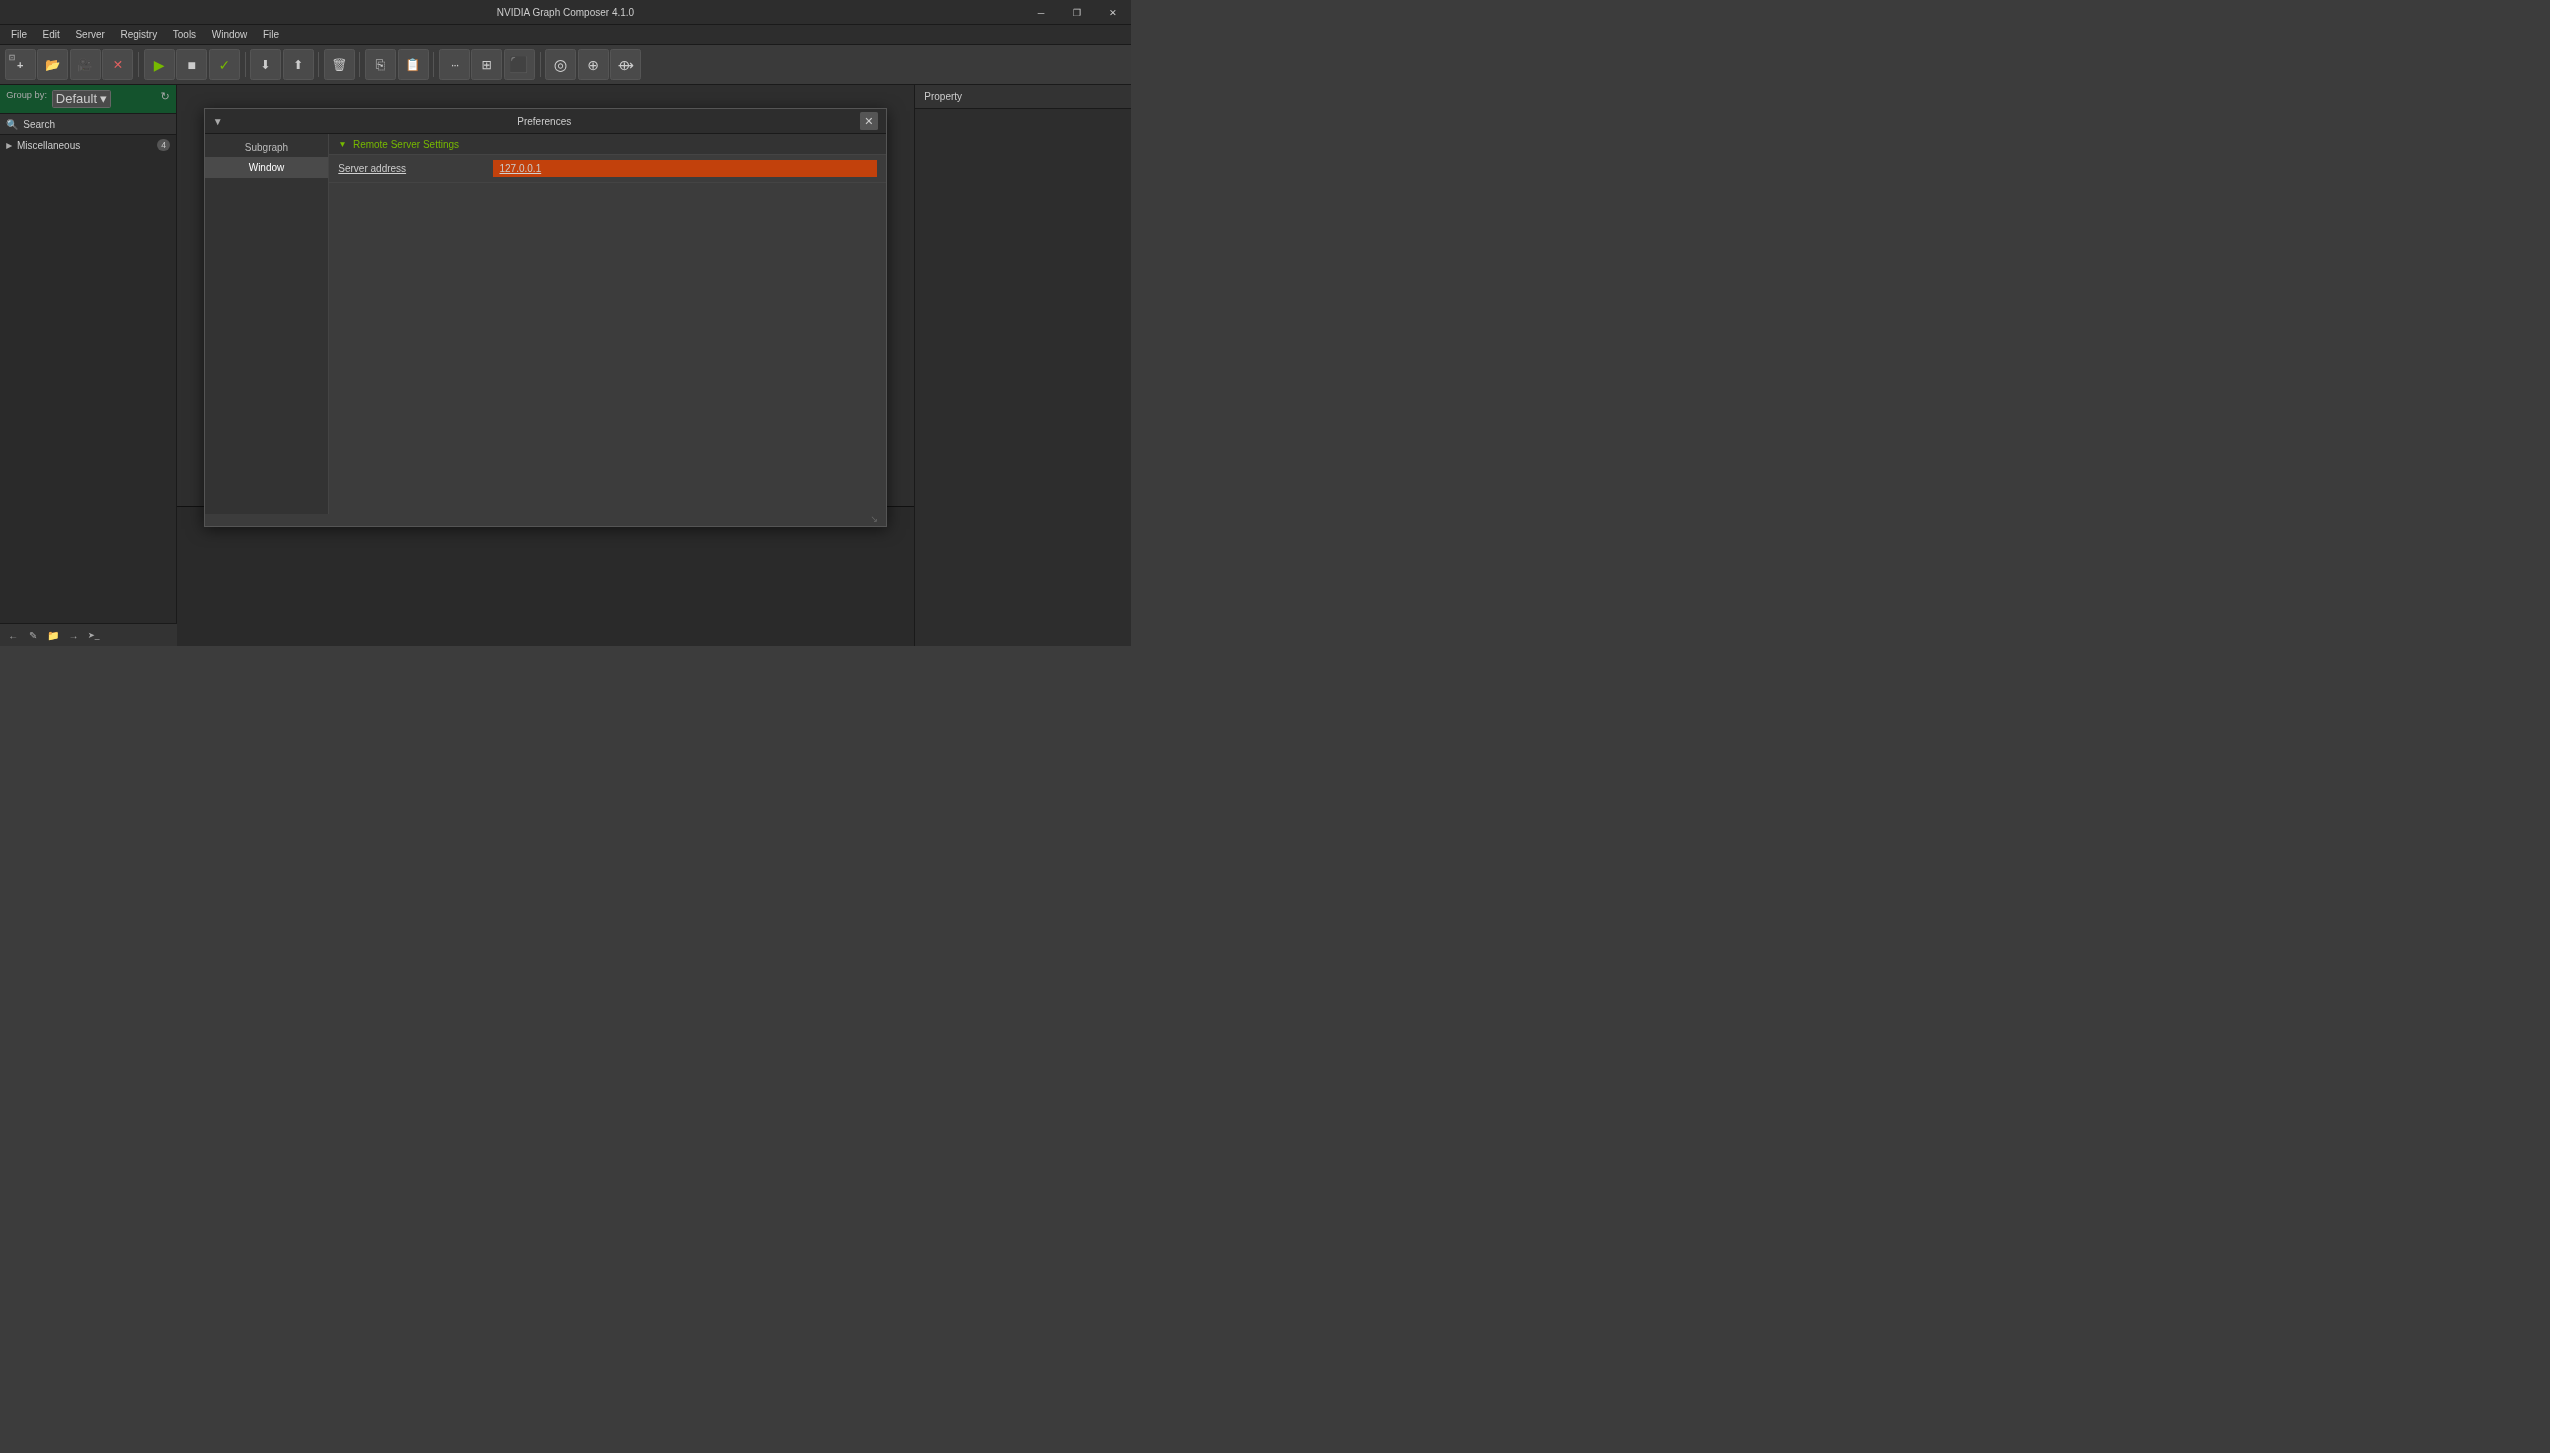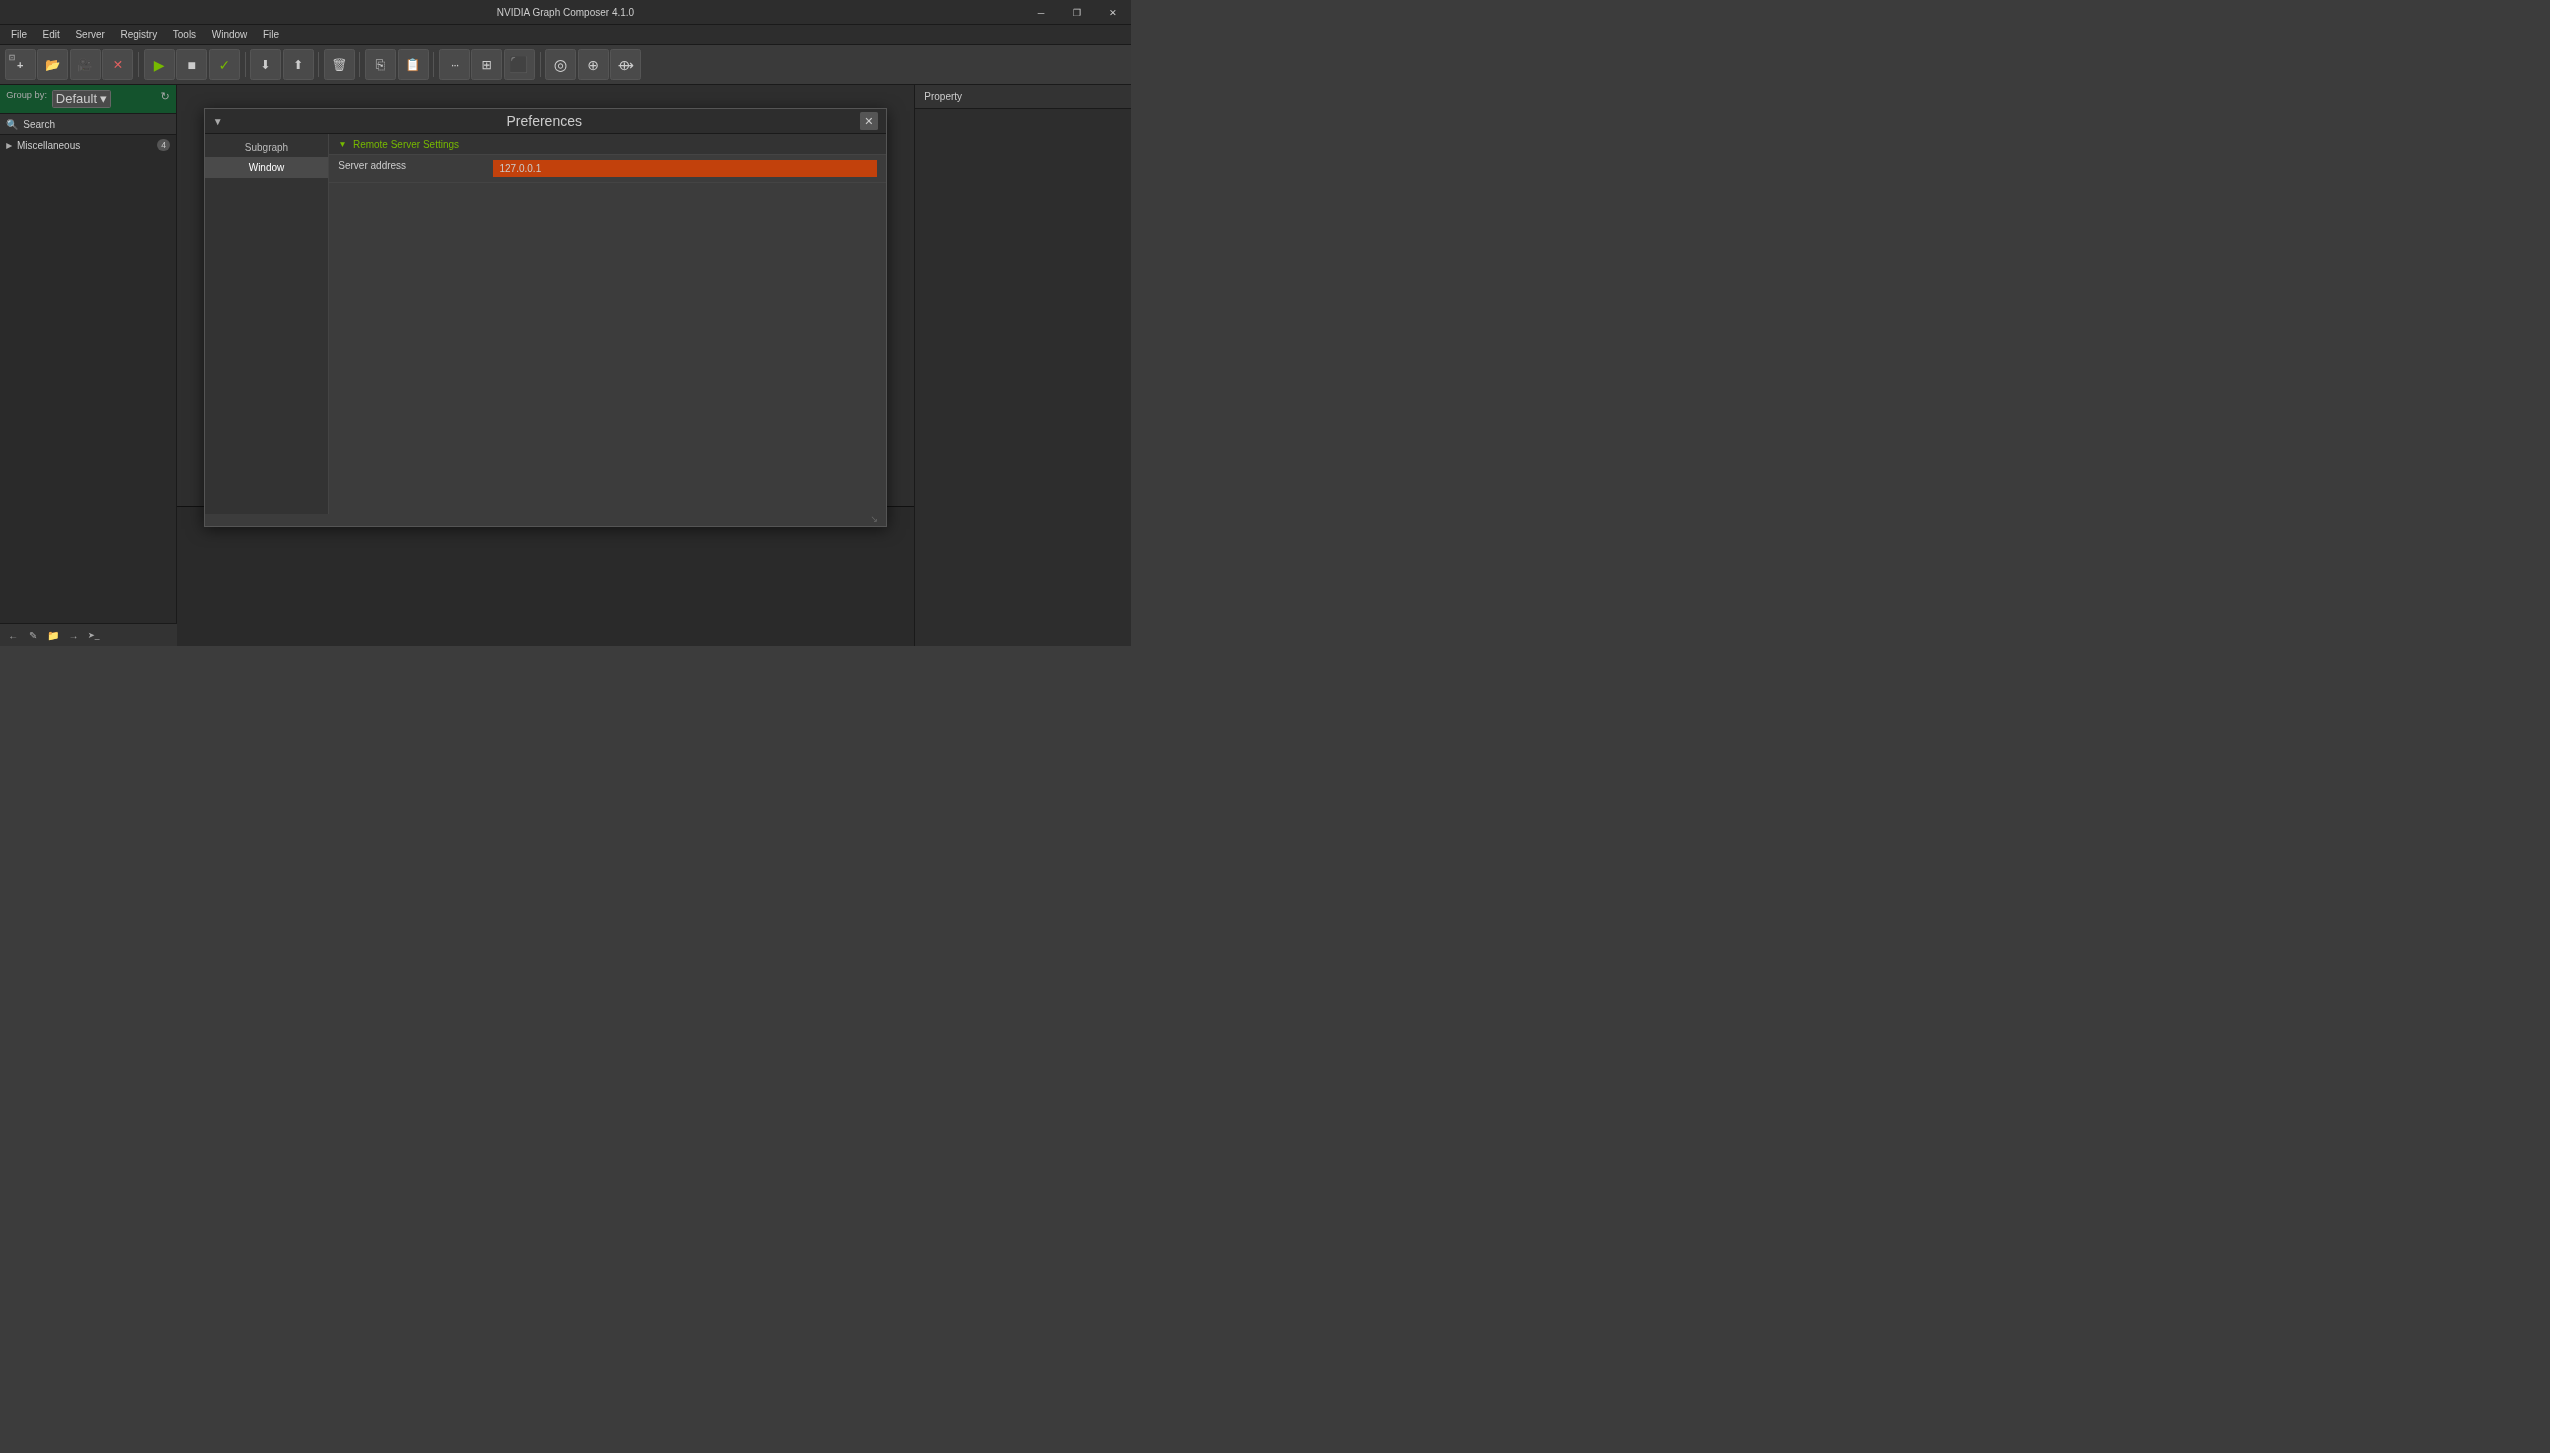--- a/index.html
+++ b/index.html
@@ -234,21 +234,21 @@
       position: relative;
     }
     .dialog-filter-icon {
       color: #aaa;
       margin-right: 6.2px;
     }
     .dialog-title-text {
       flex: 1;
       text-align: center;
       color: #ccc;
-      font-size: 14px;
+      font-size: 10px;
     }
     .dialog-close-btn {
       width: 18.6px;
       height: 18.6px;
       display: flex;
       align-items: center;
       justify-content: center;
       cursor: pointer;
       color: #ccc;
       font-size: 11px;
@@ -285,24 +285,25 @@
       padding: 4.7px 9.3px;
       display: flex;
       align-items: center;
       gap: 6.2px;
       border-bottom: 0.8px solid #444;
     }
     .dialog-section-arrow { color: #76b900; font-size: 8.5px; }
     .dialog-section-title { color: #76b900; font-size: 10px; font-weight: 500; }
     .dialog-field-row {
       display: flex;
-      align-items: flex-start;
+      align-items: center;
       padding: 4.7px 9.3px;
       border-bottom: 0.8px solid #444;
       min-height: 28px;
+      text-decoration: underline;
     }
     .dialog-field-label {
       color: #ccc;
       font-size: 10px;
       width: 155px;
     }
     .dialog-field-value {
       flex: 1;
       background: #c2410c;
       color: #ccc;

